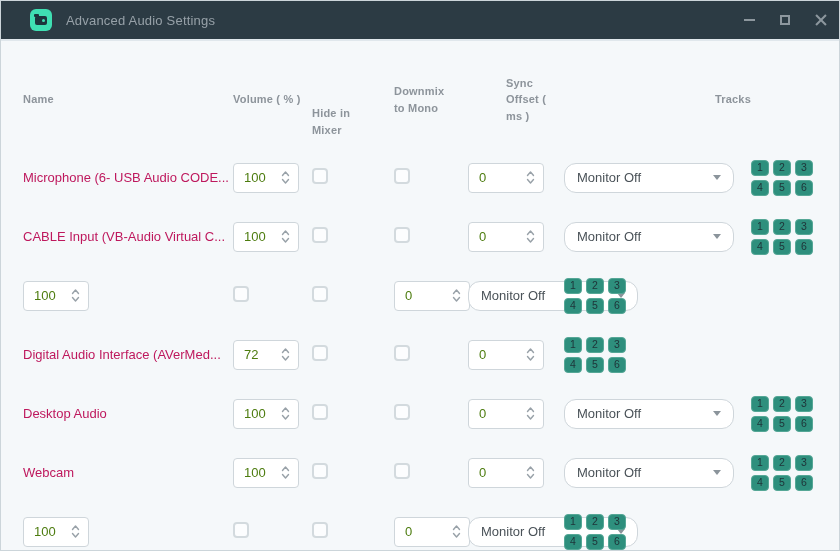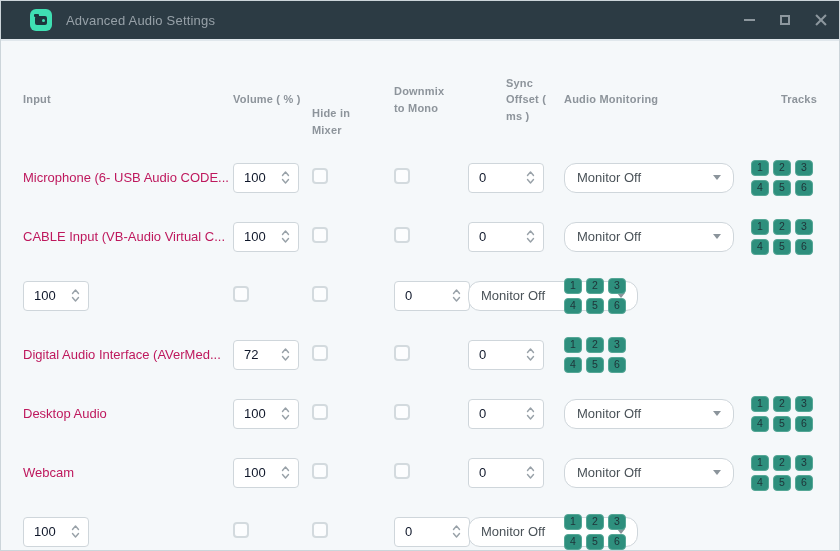--- a/index.html
+++ b/index.html
@@ -83,21 +83,21 @@
     color: #be185d; font-size: 13px; white-space: nowrap; overflow: hidden;
   }
 
   .spinbox {
     width: 66px; height: 30px;
     background: #ffffff; border: 1px solid #cfd6db; border-radius: 4px;
     display: flex; align-items: center; justify-content: space-between;
     padding: 0 8px 0 10px;
   }
   .spinbox.sync { width: 76px; }
-  .spin-val { color: #0f172a; font-size: 13px; }
+  .spin-val { color: #4d7c0f; font-size: 13px; }
   .chev svg { display: block; }
 
   .checkbox {
     width: 16px; height: 16px; border: 2px solid #d3dade; border-radius: 4px;
     background: #fcfdfe; display: inline-block;
   }
 
   .dropdown {
     width: 170px; height: 30px;
     background: #ffffff; border: 1px solid #cfd6db; border-radius: 12px;
@@ -144,26 +144,25 @@
         <span class="max-glyph"></span>
       </div>
     <div class="tb-btn">
         <span class="close-glyph"></span>
       </div>
   </div>
 
   <div class="content">
 
     <div class="grid-row header-row">
-      <div class="hcell">Input</div>
+      <div class="hcell">Name</div>
       <div class="hcell h-volume">Volume ( % )</div>
       <div class="hcell h-hide">Hide in Mixer</div>
       <div class="hcell h-downmix">Downmix to Mono</div>
       <div class="hcell h-sync">Sync Offset ( ms )</div>
-      <div class="hcell">Audio Monitoring</div>
       <div class="hcell h-tracks">Tracks</div>
     </div>
 
     <div class="rows" id="rows">
   <div class="grid-row row">
     <div class="cell-name">Microphone (6- USB Audio CODE...</div>
     <div>
             <div class="spinbox">
       <span class="spin-val">100</span>
       <span class="chev">

